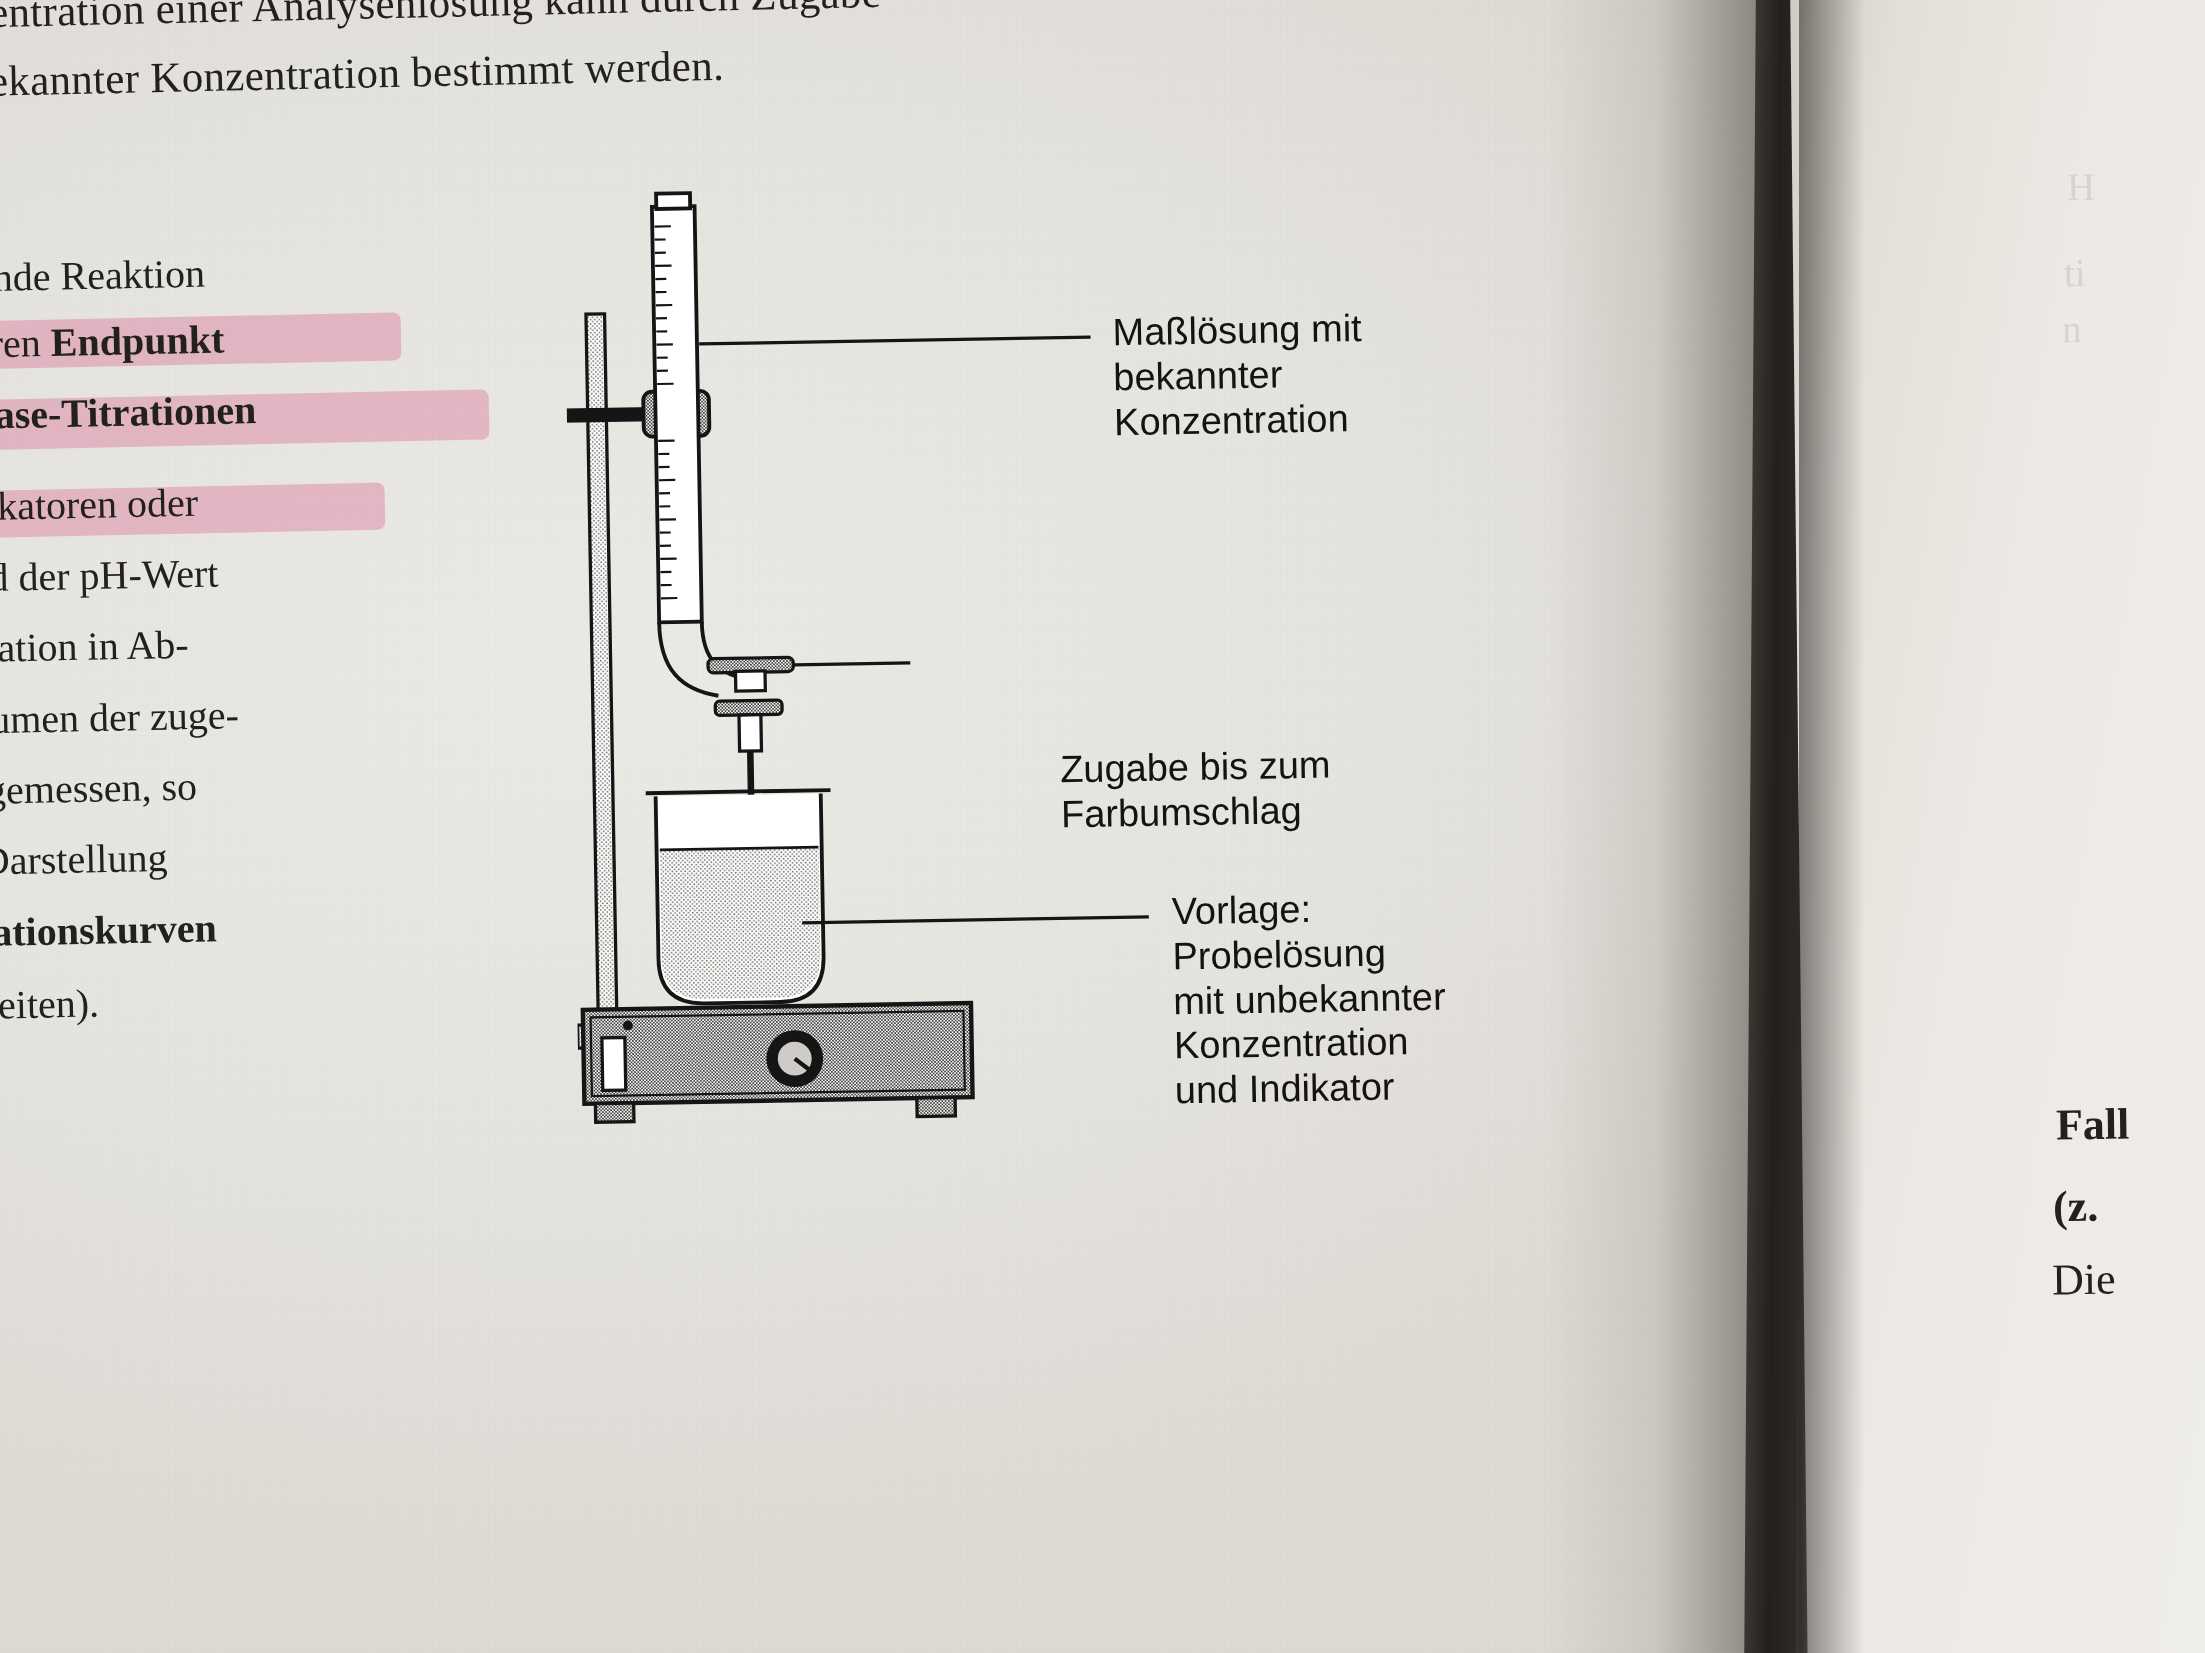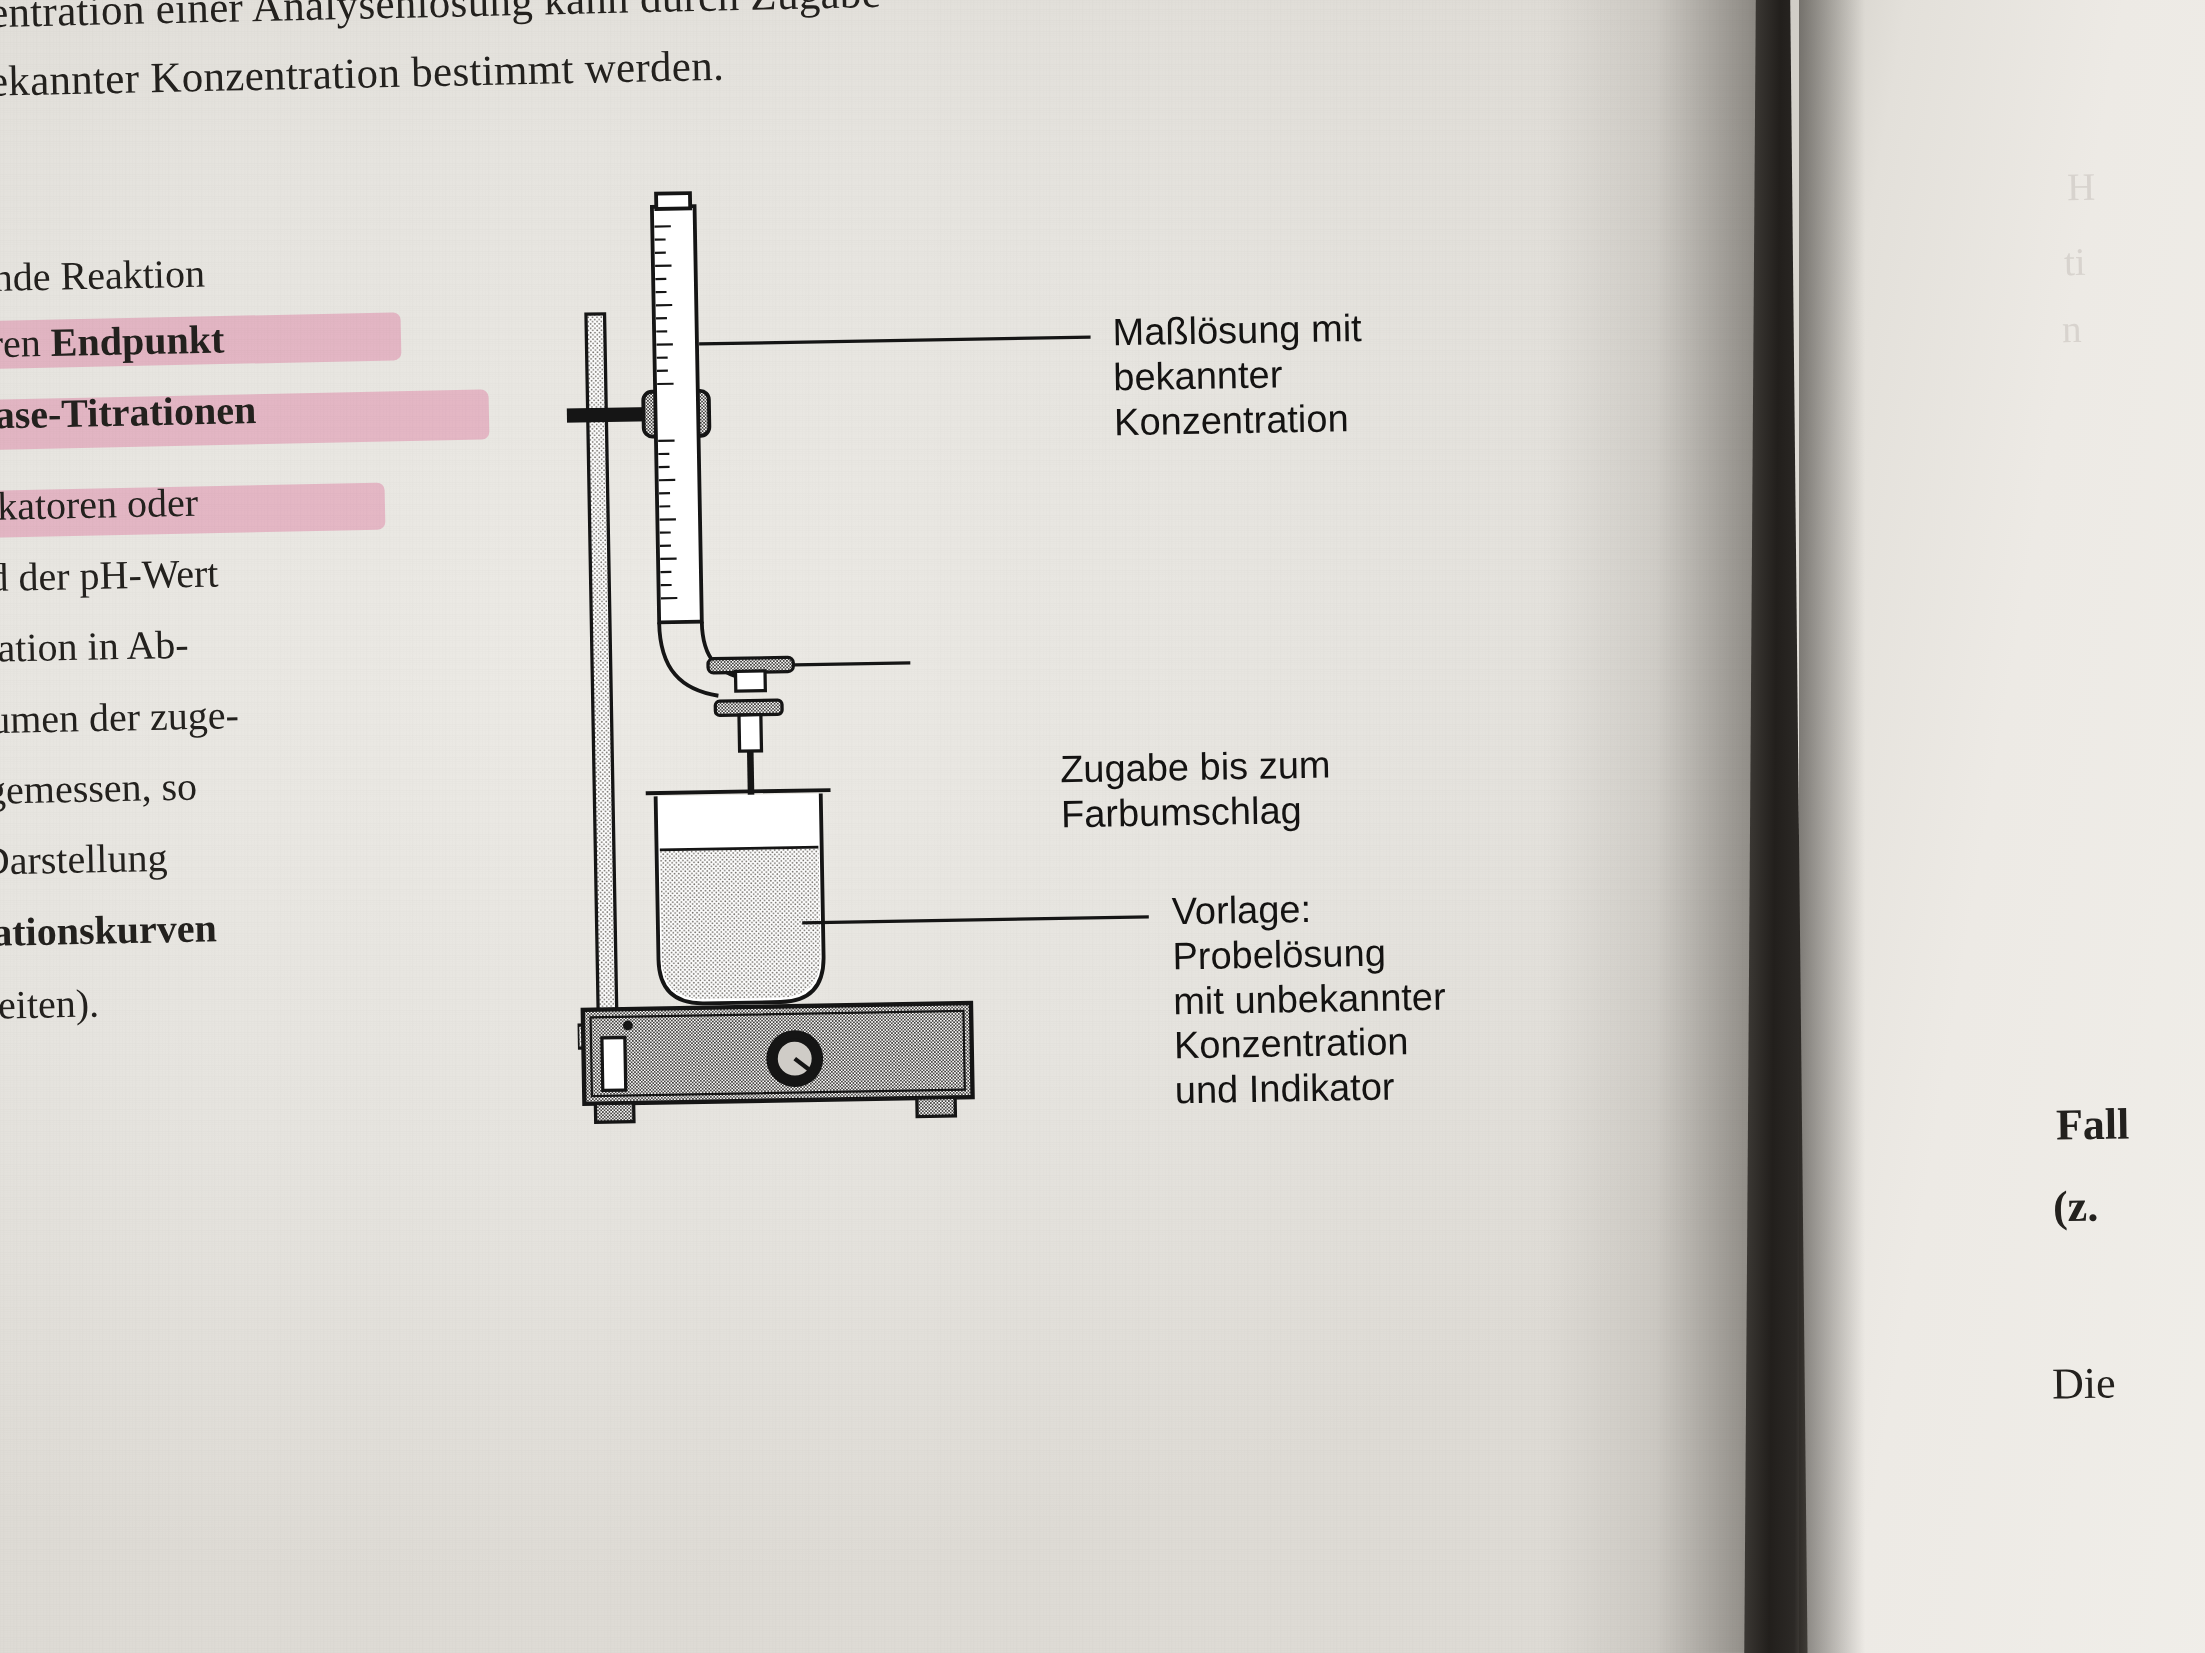--- a/index.html
+++ b/index.html
@@ -307,21 +307,21 @@
 und Indikator</div>
   </div>
 
   <div id="gutter-shade"></div>
   <div id="gutter"></div>
   <div id="right-page"></div>
   <div id="right-edge-shadow"></div>
 
   <div id="right-frag">
     <div class="ghost serif" style="left:11px; top:164px;">H</div>
-    <div class="ghost serif" style="left:7.7px; top:239px;">ti</div>
+    <div class="ghost serif" style="left:7.7px; top:250px;">ti</div>
     <div class="ghost serif" style="left:5.5px; top:306px;">n</div>
     <div class="rl rb serif" style="left:0px;  top:1099px;">Fall</div>
     <div class="rl rb serif" style="left:-3.3px; top:1181px;">(z. </div>
-    <div class="rl serif" style="left:-4.4px; top:1358px;">Die </div>
+    <div class="rl serif" style="left:-4.4px; top:1254px;">Die </div>
   </div>
 
 </div>
 
 
 </body></html>

